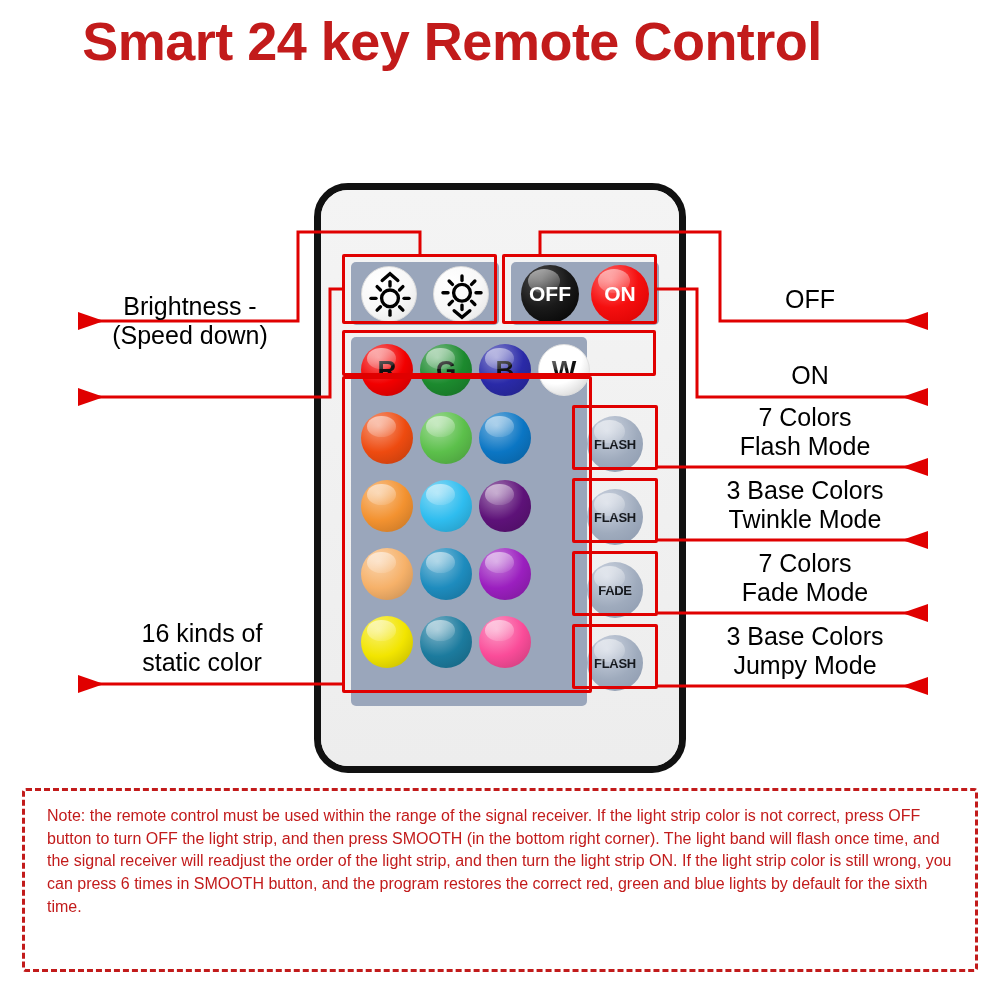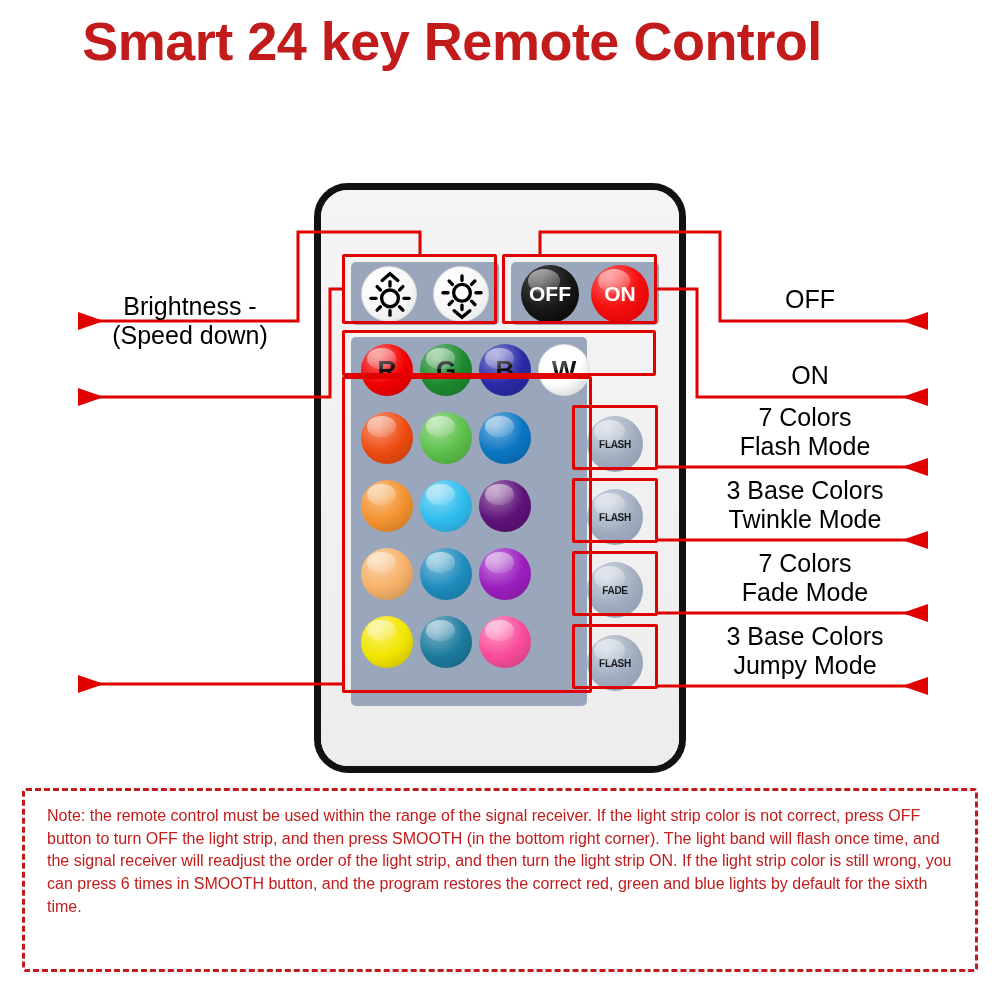--- a/index.html
+++ b/index.html
@@ -103,21 +103,21 @@
   }
   .btn-on .btn-lbl { color: #ffffff; font-size: 21px; }
 
   .color-btn { width: 52px; height: 52px; }
   .color-btn .btn-lbl { color: #111111; font-size: 26px; }
 
   .mode-btn {
     width: 56px; height: 56px;
     background: radial-gradient(circle at 36% 26%, #cfd6e2 0%, #9fabbd 55%, #8b98ad 100%);
   }
-  .mode-btn .btn-lbl { color: #15181d; font-size: 10px; letter-spacing: -0.3px; }
+  .mode-btn .btn-lbl { color: #15181d; font-size: 13px; letter-spacing: -0.3px; }
 
   
   .redbox {
     position: absolute;
     border: 3px solid #e00000;
     box-sizing: border-box;
     background: transparent;
     border-radius: 2px;
   }
   
@@ -289,20 +289,22 @@
       <polygon points="928,388 902,397 928,406"></polygon>
       <polygon points="928,458 902,467 928,476"></polygon>
       <polygon points="928,531 902,540 928,549"></polygon>
       <polygon points="928,604 902,613 928,622"></polygon>
       <polygon points="928,677 902,686 928,695"></polygon>
     </g>
   </svg>
 
   <div class="callout left" style="left:80px; top:256px; width:220px;margin-top:36px;">Brightness -
 (Speed down)</div>
+  <div class="callout left" style="left:92px; top:619px; width:220px;">16 kinds of
+static color</div>
 
   <div class="callout right" style="left:700px; top:285px; width:220px;">OFF</div>
   <div class="callout right" style="left:700px; top:361px; width:220px;">ON</div>
   <div class="callout right" style="left:690px; top:403px; width:230px;">7 Colors
 Flash Mode</div>
   <div class="callout right" style="left:690px; top:476px; width:230px;">3 Base Colors
 Twinkle Mode</div>
   <div class="callout right" style="left:690px; top:549px; width:230px;">7 Colors
 Fade Mode</div>
   <div class="callout right" style="left:690px; top:622px; width:230px;">3 Base Colors

